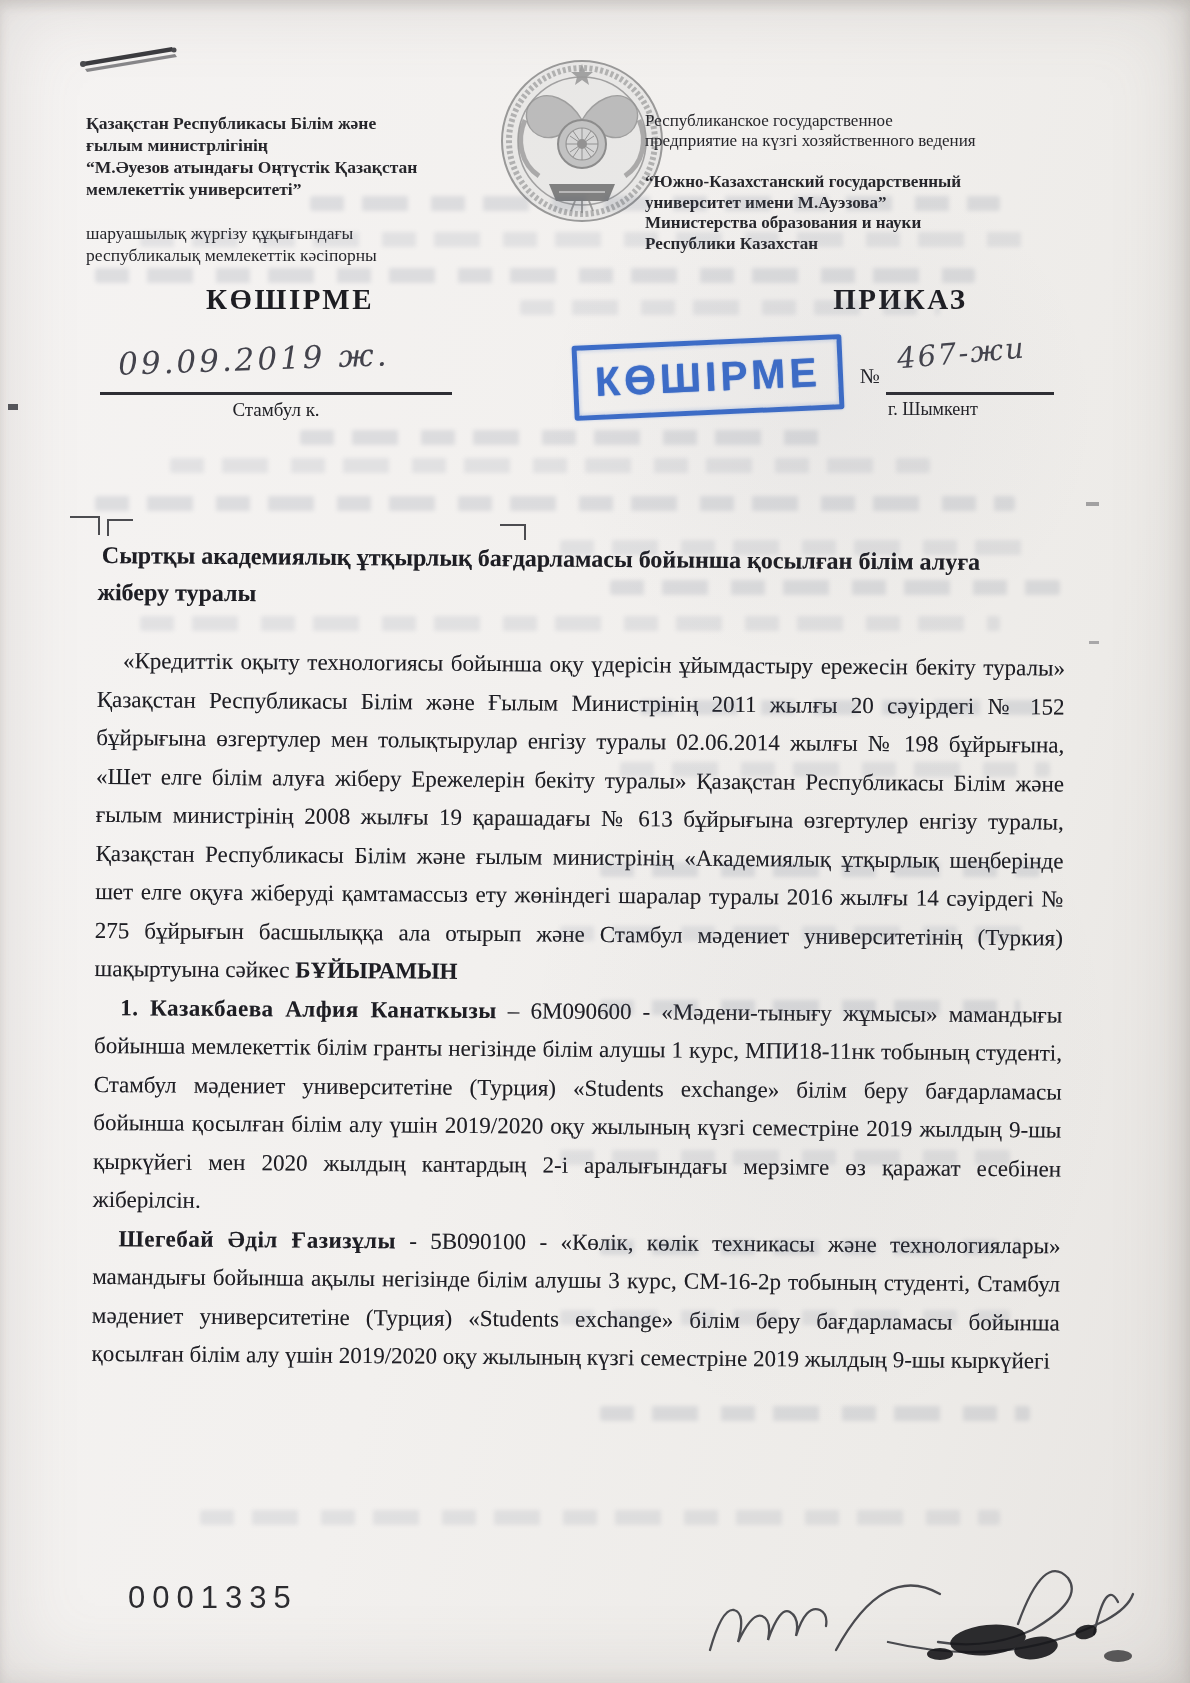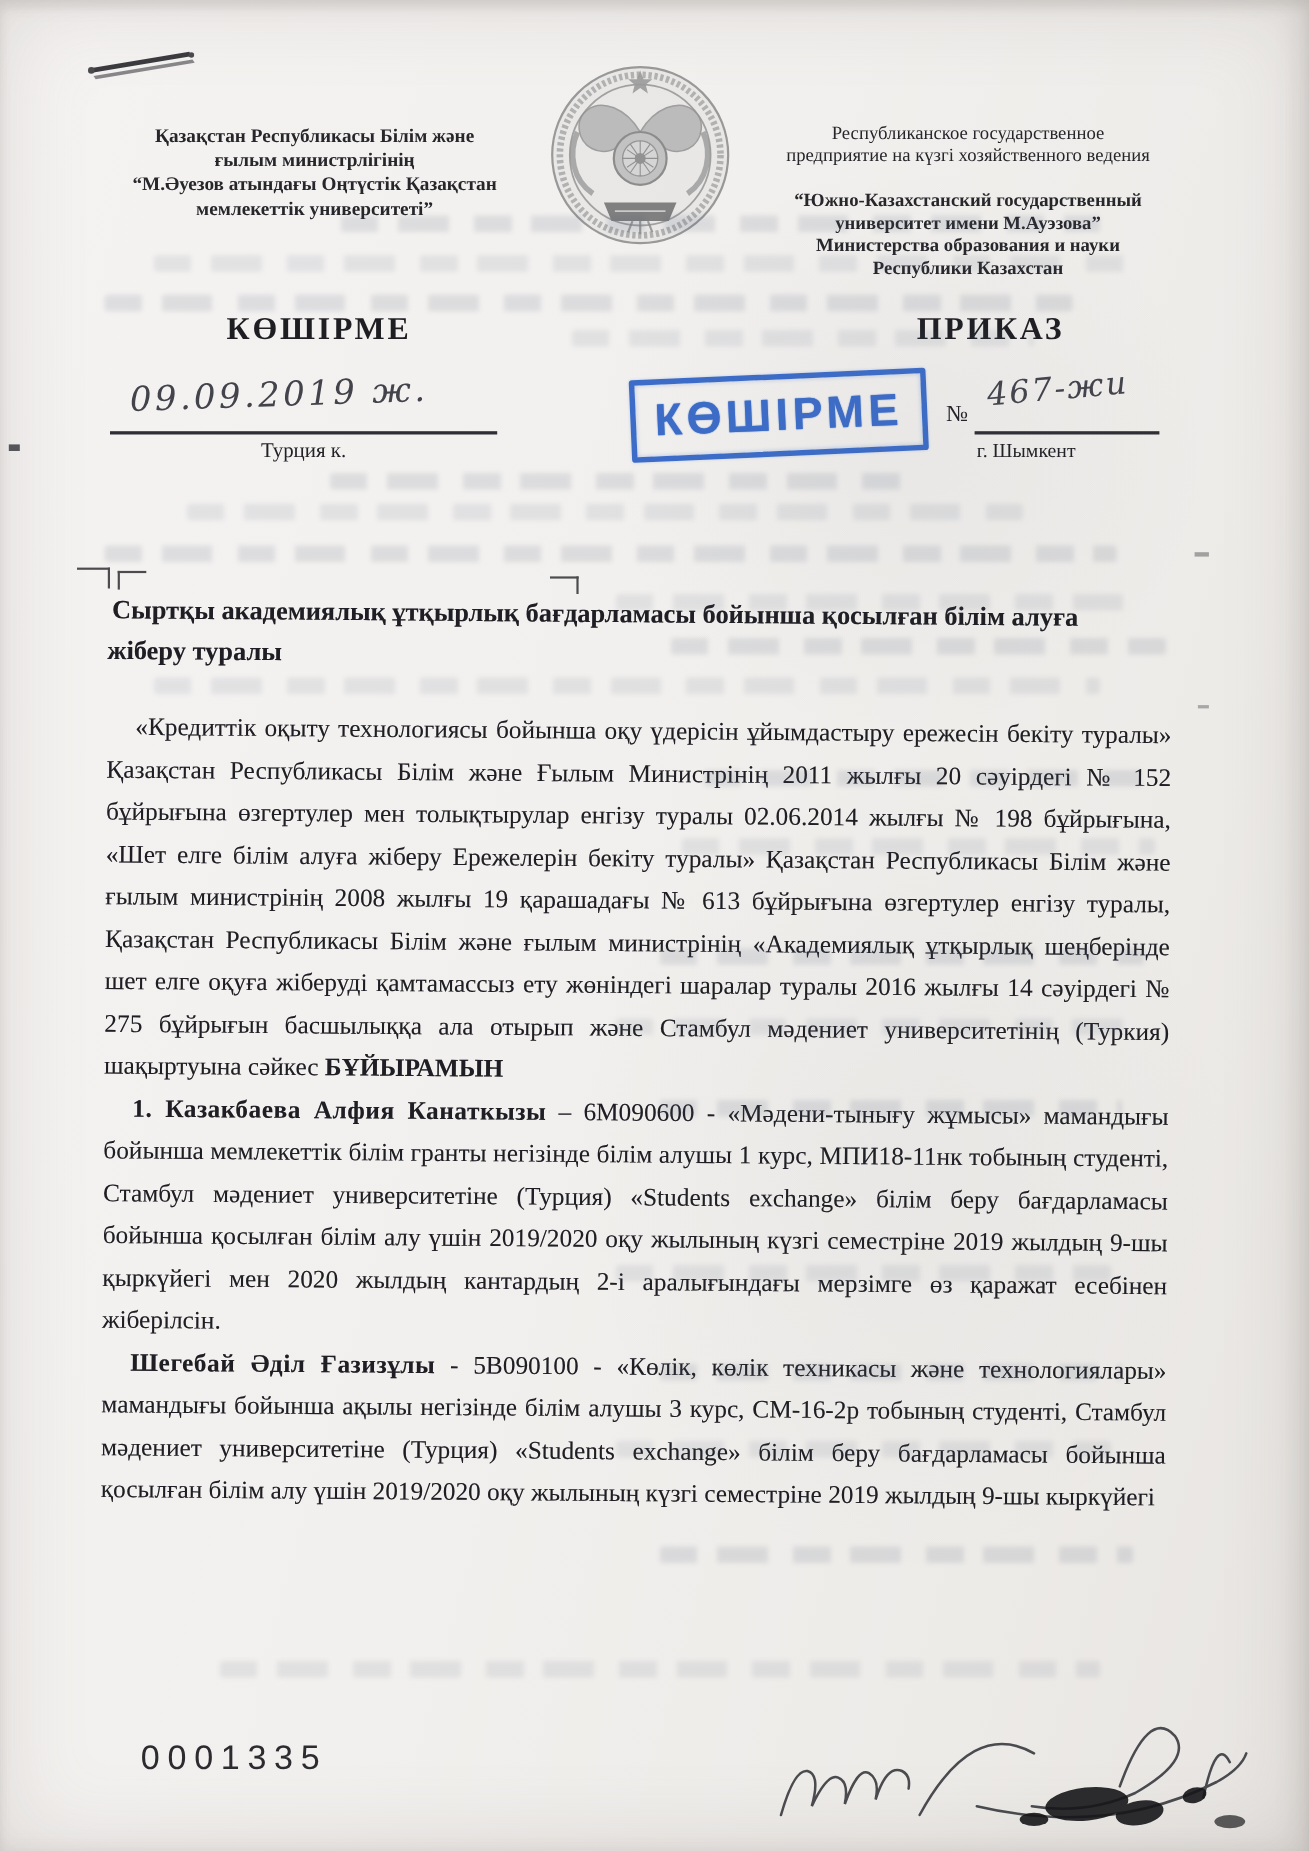--- a/index.html
+++ b/index.html
@@ -4,21 +4,21 @@
 <style>
   html,body{margin:0;padding:0;background:#cfcbc7;}
   .paper{
     position:relative;width:1190px;height:1683px;overflow:hidden;
     background:linear-gradient(105deg,#f5f3f2 0%,#f2f0ee 45%,#edebe8 78%,#e7e4e1 100%);
     box-shadow:inset 0 0 80px rgba(115,105,98,.18), inset -10px 0 22px rgba(105,98,92,.12), inset 0 6px 10px rgba(120,112,105,.15);
     font-family:"Liberation Serif","DejaVu Serif",serif;color:#212126;
   }
   .abs{position:absolute;}
   
-  .org{position:absolute;text-align:center;white-space:pre-line;color:#26262b;}
+  .org{position:absolute;text-align:left;white-space:pre-line;color:#26262b;}
   .org .top{font-weight:normal;display:block;}
   .org .bottom{font-weight:bold;display:block;}
   .org-kk{left:86px;top:90px;width:400px;font-size:17.5px;line-height:22px;}
   .org-kk .top{font-weight:bold;}
   .org-ru{left:645px;top:90px;width:470px;font-size:17px;line-height:20.5px;}
   
   .emblem{position:absolute;left:497px;top:56px;width:170px;height:170px;opacity:.88;}
   
   .staple{position:absolute;left:74px;top:38px;width:115px;height:45px;}
   
@@ -76,20 +76,22 @@
     <polygon points="11,31 101,16 103,19 13,34" fill="#6a6a6e" opacity=".8"></polygon>
     <circle cx="9" cy="26" r="3" fill="#4a4a4e"></circle>
     <circle cx="100" cy="12" r="2.5" fill="#4a4a4e"></circle>
   </svg>
 
   <div class="org org-kk">
     <span class="top">Қазақстан Республикасы Білім және
 ғылым министрлігінің
 “М.Әуезов атындағы Оңтүстік Қазақстан
 мемлекеттік университеті”</span>
+    <span class="bottom" style="font-weight:normal">шаруашылық жүргізу құқығындағы
+республикалық мемлекеттік кәсіпорны</span>
   </div>
 
   <svg class="emblem" viewBox="0 0 170 170">
     <circle cx="85" cy="85" r="80" fill="#d9d9d9" opacity=".45"></circle>
     <circle cx="85" cy="85" r="80" fill="none" stroke="#8d8d8d" stroke-width="2"></circle>
     <circle cx="85" cy="85" r="73" fill="none" stroke="#9a9a9a" stroke-width="6" stroke-dasharray="3 2.4" opacity=".8"></circle>
     <circle cx="85" cy="85" r="64" fill="none" stroke="#8d8d8d" stroke-width="1.6" opacity=".9"></circle>
     <polygon points="85,8 88,16 96,16 90,21 92,29 85,24 78,29 80,21 74,16 82,16" fill="#8f8f8f" opacity=".9"></polygon>
     <path d="M85,64 C72,42 50,34 37,44 C25,53 28,72 41,79 C52,85 66,80 74,70 Z" fill="#ababab" stroke="#858585" stroke-width="1.4" opacity=".85"></path>
     <path d="M85,64 C98,42 120,34 133,44 C145,53 142,72 129,79 C118,85 104,80 96,70 Z" fill="#ababab" stroke="#858585" stroke-width="1.4" opacity=".85"></path>
@@ -120,21 +122,21 @@
 университет имени М.Ауэзова”
 Министерства образования и науки
 Республики Казахстан</span>
   </div>
 
   <div class="heading heading-kk">КӨШІРМЕ</div>
   <div class="heading heading-ru">ПРИКАЗ</div>
 
   <div class="abs hand hand-date">09.09.2019 ж.</div>
   <div class="rule rule-date"></div>
-  <div class="abs place-kk">Турция к.</div>
+  <div class="abs place-kk">Стамбул к.</div>
 
   <div class="stamp">КӨШІРМЕ</div>
 
   <div class="abs no-label">№</div>
   <div class="abs hand hand-no">467-жи</div>
   <div class="rule rule-no"></div>
   <div class="abs place-ru">г. Шымкент</div>
 
   <div class="mark" style="left:70px;top:516px;width:30px;height:2px"></div>
   <div class="mark" style="left:98px;top:516px;width:2px;height:19px"></div>

